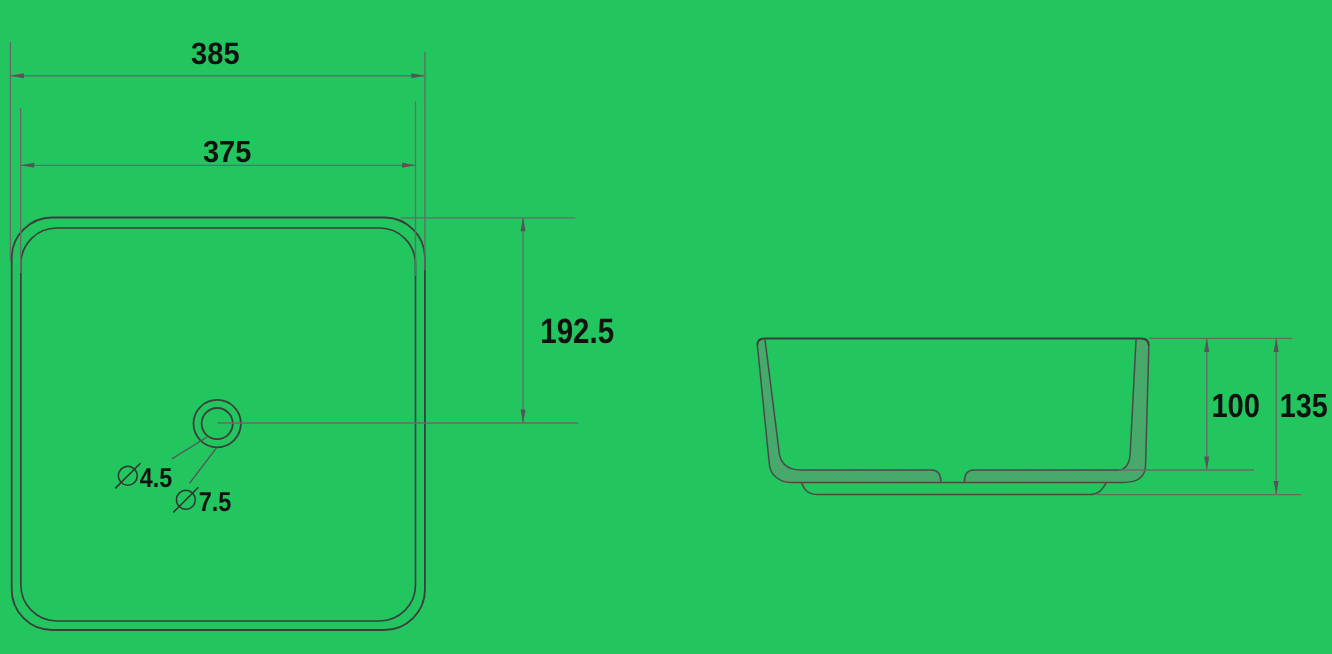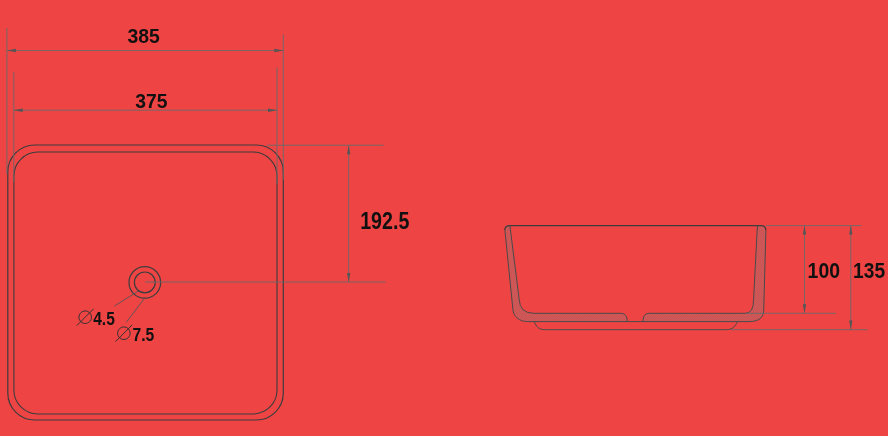--- a/index.html
+++ b/index.html
@@ -1,16 +1,16 @@
 <!DOCTYPE html>
 <html><head>
 <meta charset="utf-8">
 <style>
   html,body{margin:0;padding:0;background:#ffffff;}
-  .page{position:relative;width:888px;height:436px;background:#ef4444;overflow:hidden;}
+  .page{position:relative;width:888px;height:436px;background:#22c55e;overflow:hidden;}
   svg{display:block;}
   text{font-family:"Liberation Sans",sans-serif;font-weight:bold;fill:#111;}
 </style>
 </head>
 <body>
 <div class="page">
 <svg width="888" height="436" viewBox="0 0 888 436">
 <defs>
   <pattern id="hatch" patternUnits="userSpaceOnUse" width="2.3" height="2.3">
     <path d="M-0.57,1.73 L1.73,-0.57 M0.57,2.87 L2.87,0.57" stroke="#7f7f7f" stroke-width="0.68"></path>

